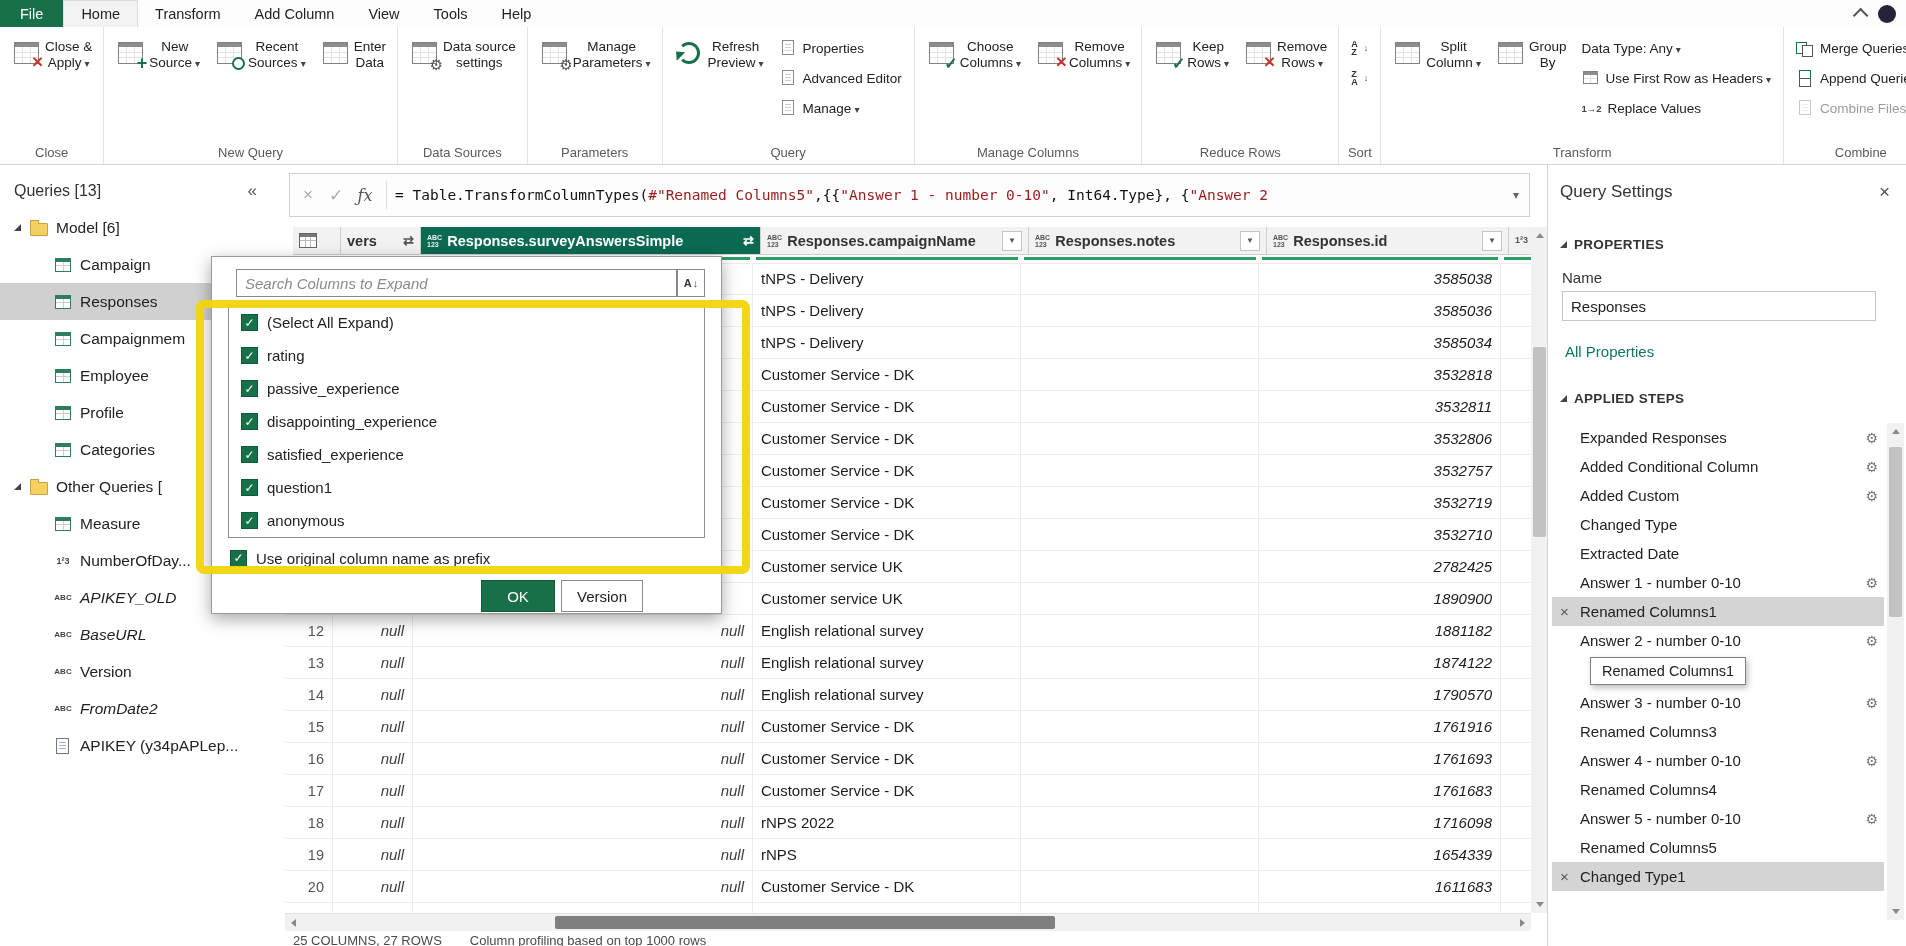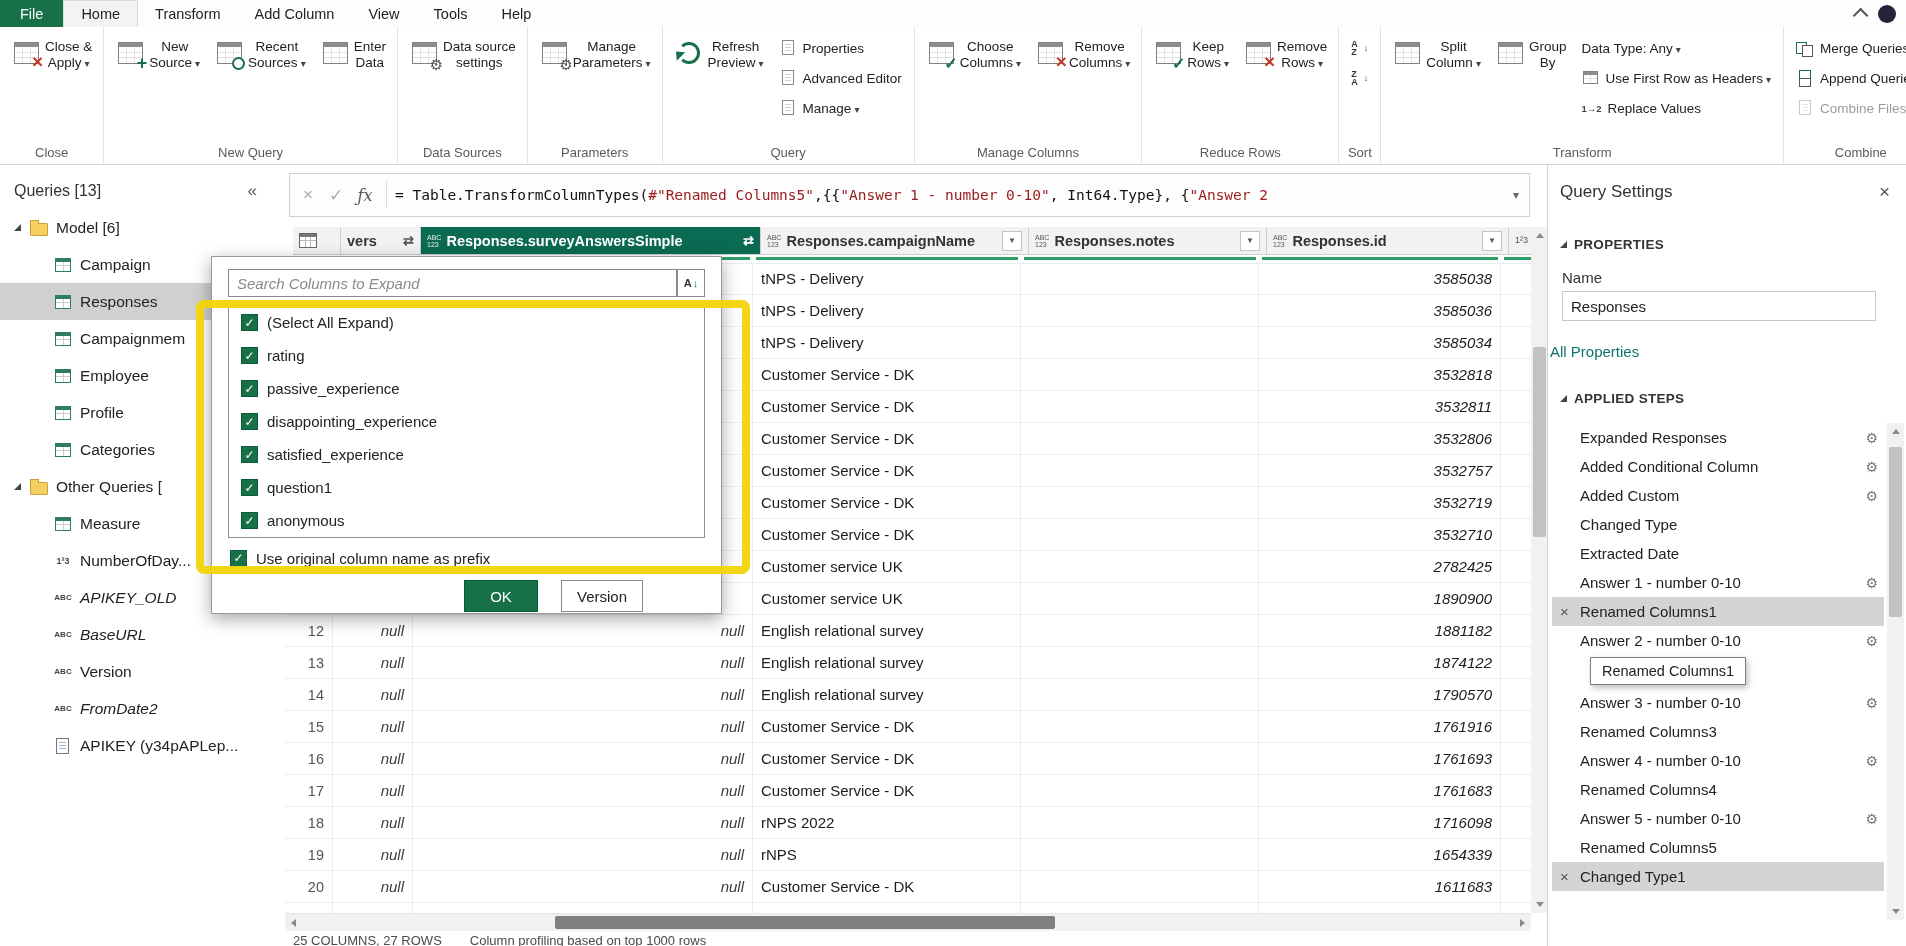--- a/index.html
+++ b/index.html
@@ -104,21 +104,21 @@
   .fb-sep{width:1px;height:28px;background:#ddd;margin:0 4px;}
   .fb-code{flex:1;overflow:hidden;white-space:pre;font-family:"DejaVu Sans Mono",monospace;font-size:14.5px;color:#111;}
   .fb-code .str{color:#991b1b;}
   .fb-expand{color:#666;font-size:12px;padding:0 4px;}
 
   
   .g-head,.g-qbar,.g-row{display:grid;grid-template-columns:48px 80px 340px 268px 238px 242px 47px;}
   .g-head{position:absolute;top:62px;left:8px;right:17px;height:28px;background:#f2f2f2;}
   .g-head .hc{display:flex;align-items:center;gap:5px;padding:0 6px;border-right:1px solid #cfcfcf;border-bottom:1px solid #cfcfcf;font-weight:bold;font-size:14.5px;color:#333;overflow:hidden;white-space:nowrap;}
   .g-head .hc.selgreen{background:#0b6a52;color:#fff;}
-  .badge{display:flex;flex-direction:column;line-height:7px;font-size:7px;font-weight:normal;color:#555;flex:0 0 auto;justify-content:flex-end;}
+  .badge{display:flex;flex-direction:column;line-height:7px;font-size:7px;font-weight:bold;color:#555;flex:0 0 auto;justify-content:flex-end;}
   .selgreen .badge{color:#e8f2ec;}
   .h-caret{margin-left:auto;width:18px;height:18px;border:1px solid #c6c6c6;background:#fff;color:#555;font-size:8px;display:flex;align-items:center;justify-content:center;flex:0 0 18px;}
   .h-expand{margin-left:auto;font-size:13px;color:#fff;flex:0 0 auto;}
   .h-expand.gray{color:#555;}
   .ic-corner{width:16px;height:13px;border:1px solid #666;
     background:linear-gradient(#777,#777) 0 0/100% 3px no-repeat,
     linear-gradient(#bbb,#bbb) 0 6px/100% 1px no-repeat,
     linear-gradient(#bbb,#bbb) 5px 0/1px 100% no-repeat,
     linear-gradient(#bbb,#bbb) 10px 0/1px 100% no-repeat,#fff;}
   .g-qbar{position:absolute;top:90px;left:0;right:17px;height:8px;background:#fff;border-bottom:1px solid #ececec;}
@@ -145,44 +145,44 @@
   .status .seg{white-space:nowrap;}
 
   
   .sp-title{display:flex;align-items:center;justify-content:space-between;padding:16px 16px 0 12px;font-size:17px;color:#333;}
   .sp-close{font-size:19px;color:#555;}
   .sec-head{display:flex;align-items:center;gap:7px;font-size:13.5px;font-weight:bold;color:#333;letter-spacing:.3px;padding-left:12px;}
   .sec-tri{width:0;height:0;border-left:7px solid transparent;border-bottom:7px solid #444;}
   .props-head{position:absolute;top:72px;left:0;right:0;}
   .name-label{position:absolute;top:104px;left:14px;font-size:15px;color:#333;}
   .name-input{position:absolute;top:126px;left:14px;width:314px;height:30px;border:1px solid #c6c6c6;font-size:15px;padding:0 8px;font-family:"Liberation Sans",sans-serif;color:#222;box-sizing:border-box;}
-  .all-props{position:absolute;top:178px;left:2px;font-size:15px;color:#0e756b;}
+  .all-props{position:absolute;top:178px;left:17px;font-size:15px;color:#0e756b;}
   .steps-head{position:absolute;top:226px;left:0;right:0;}
   .steps{position:absolute;top:258px;left:4px;right:22px;bottom:10px;overflow:hidden;font-size:15px;}
   .step{position:relative;height:29px;display:flex;align-items:center;padding-left:8px;}
   .step.sel{background:#d4d4d4;}
   .step-x{width:20px;color:#555;font-size:15px;visibility:hidden;flex:0 0 20px;}
   .step.show-x .step-x{visibility:visible;}
   .step-gear{position:absolute;right:6px;color:#777;font-size:14px;}
   .step-tooltip{margin:2px 0 3px 38px;width:max-content;padding:5px 11px;border:1px solid #808080;background:#fff;box-shadow:2px 3px 6px rgba(0,0,0,.25);font-size:14.5px;color:#222;}
   .sp-scroll{position:absolute;top:258px;right:2px;width:17px;bottom:26px;background:#f1f1f1;}
   .sp-thumb{position:absolute;left:2px;width:13px;top:24px;height:170px;background:#c2c2c2;border-radius:2px;}
 
   
   .dialog{position:absolute;left:211px;top:256px;width:511px;height:358px;background:#fff;border:1px solid #9a9a9a;box-shadow:0 5px 16px rgba(0,0,0,.35);z-index:60;box-sizing:border-box;padding:12px 16px;}
-  .dlg-search-row{display:flex;}
+  .dlg-search-row{display:flex;margin-left:8px;}
   .dlg-search{flex:1;height:28px;border:1px solid #8a8a8a;font-size:15px;padding:0 8px;font-family:"Liberation Sans",sans-serif;box-sizing:border-box;}
   .dlg-search::placeholder{font-style:italic;color:#8a8a8a;}
   .dlg-az{width:28px;height:28px;border:1px solid #8a8a8a;display:flex;align-items:center;justify-content:center;gap:1px;font-size:11px;font-weight:bold;color:#333;box-sizing:border-box;background:#fff;}
   .dlg-list{margin-top:8px;height:231px;border:1px solid #8f8f8f;overflow:hidden;}
   .dlg-item{height:33px;display:flex;align-items:center;gap:9px;padding-left:12px;font-size:15px;color:#222;}
   .cb{width:17px;height:17px;background:#177048;border:1px solid #0e5b39;color:#fff;font-size:12px;display:flex;align-items:center;justify-content:center;flex:0 0 17px;box-sizing:border-box;}
   .cb::before{content:"✓";}
   .dlg-prefix{margin-top:7px;height:26px;display:flex;align-items:center;gap:9px;padding-left:2px;font-size:15px;}
-  .dlg-buttons{margin-top:9px;display:flex;justify-content:flex-end;gap:23px;padding-right:62px;}
+  .dlg-buttons{margin-top:9px;display:flex;justify-content:flex-end;gap:6px;padding-right:62px;}
   .btn-ok{width:72px;height:30px;background:#177048;border:1px solid #0e5b39;color:#fff;font-size:15px;display:flex;align-items:center;justify-content:center;}
   .btn-cancel{width:80px;height:30px;background:#fff;border:1px solid #8a8a8a;color:#222;font-size:15px;display:flex;align-items:center;justify-content:center;}
   .yellow-box{position:absolute;left:196px;top:300px;width:538px;height:258px;border:8px solid #f2d50a;border-radius:8px;z-index:70;pointer-events:none;opacity:.95;}
 </style>
 </head>
 <body>
 
 <div class="app">
 
   <div class="menubar">

